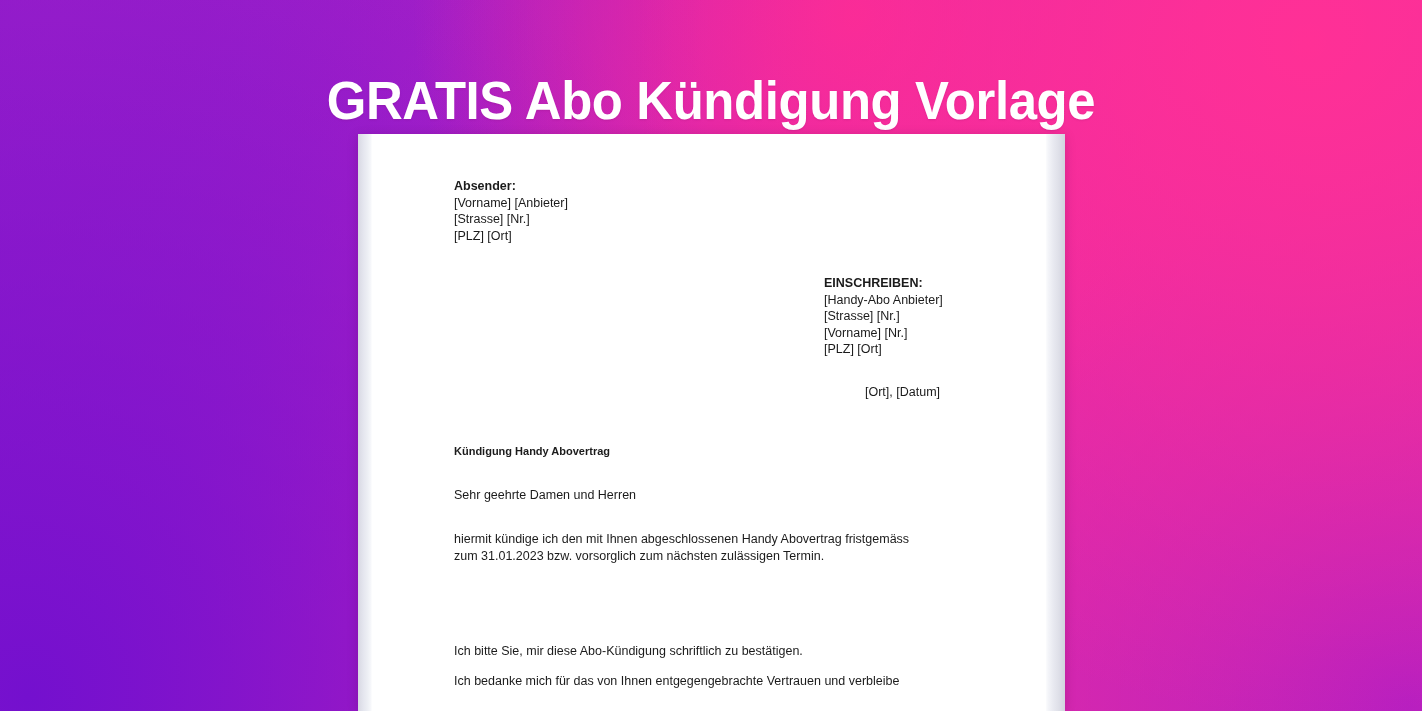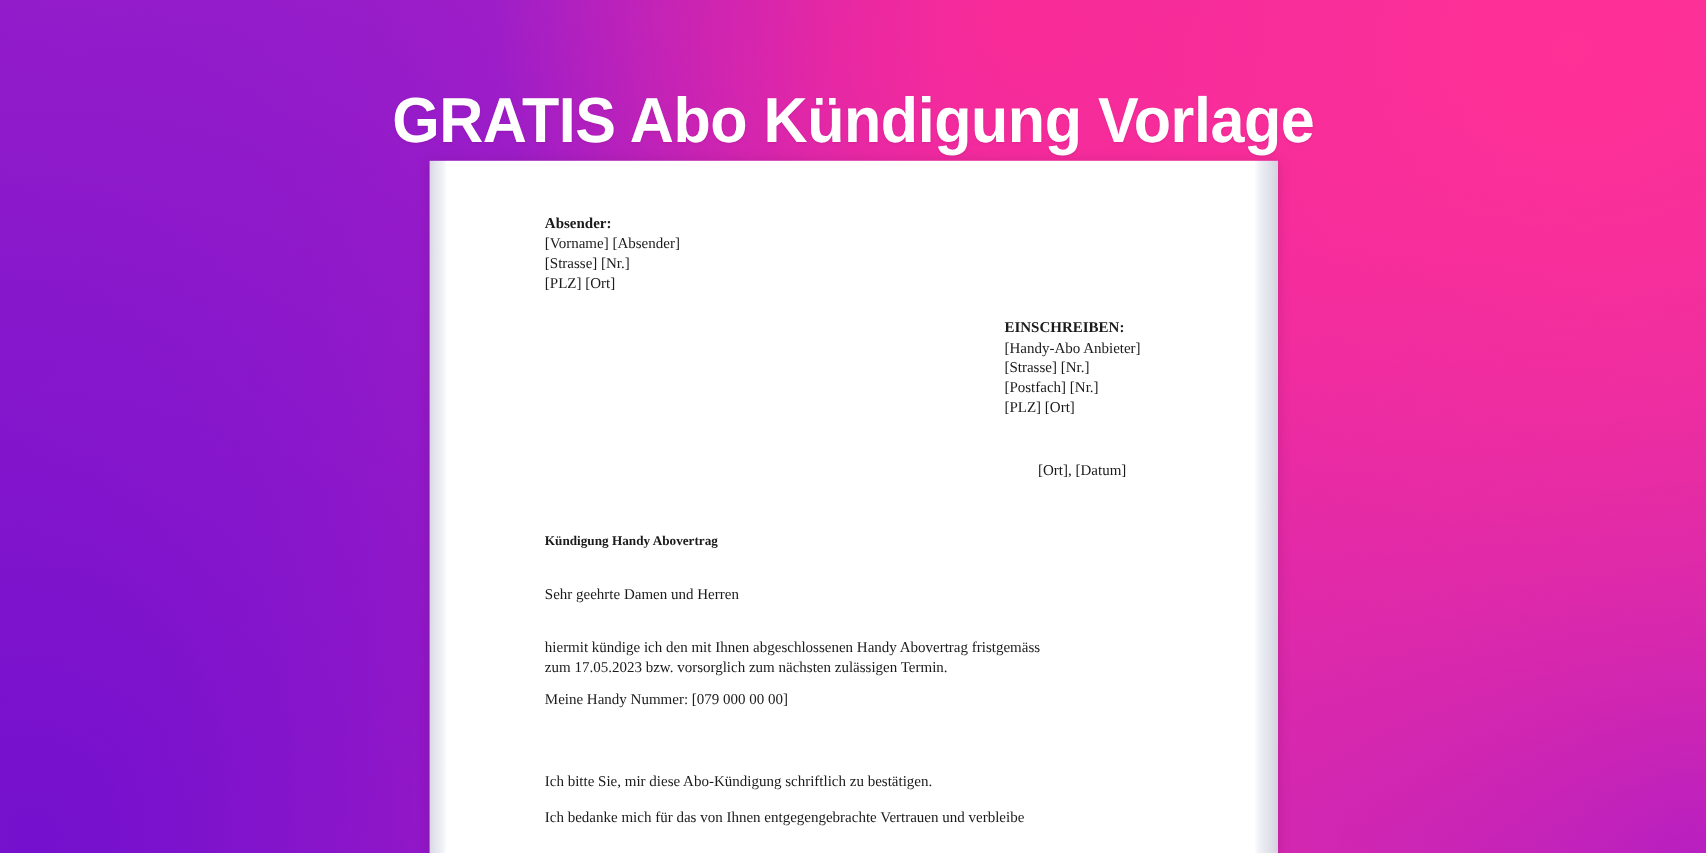--- a/index.html
+++ b/index.html
@@ -72,31 +72,31 @@
   }
 
   
   .letter {
     position: absolute;
     left: 0;
     top: 0;
     width: 674px;
     height: 577px;
     color: #1b1b1b;
-    font-family: Liberation Serif, serif;
+    font-family: Liberation Sans, sans-serif;
     font-size: 12.5px;
     line-height: 16.6px;
   }
 
   .blk { position: absolute; white-space: nowrap; }
   .blk .ln { display: block; }
   .bold { font-weight: bold; }
 
   .sender    { left: 82px;  top: 44px;  }
-  .recipient { left: 452px; top: 131px; margin-left: 13px; }
+  .recipient { left: 452px; top: 141px; }
   .dateline  { left: 445px; top: 250px; margin-left: 48px; }
   .subject   { left: 82px;  top: 309px; font-weight: bold; font-size: 11px; }
   .salutation{ left: 82px;  top: 353px; }
   .para-main { left: 82px;  top: 397px; }
   .acct      { left: 82px;  top: 441px; }
   .confirm   { left: 82px;  top: 509px; }
   .thanks    { left: 82px;  top: 539px; }
 </style>
 </head>
 <body>
@@ -104,46 +104,45 @@
 <div class="stage">
 
   <h1 class="headline">GRATIS Abo Kündigung Vorlage</h1>
 
   <div class="doc-viewer">
     <div class="doc-page">
       <div class="letter">
 
         <div class="blk sender">
           <span class="ln bold">Absender:</span>
-          <span class="ln">[Vorname] [Absender]</span>
+          <span class="ln">[Vorname] [Anbieter]</span>
           <span class="ln">[Strasse] [Nr.]</span>
           <span class="ln">[PLZ] [Ort]</span>
         </div>
 
         <div class="blk recipient">
           <span class="ln bold">EINSCHREIBEN:</span>
           <span class="ln">[Handy-Abo Anbieter]</span>
           <span class="ln">[Strasse] [Nr.]</span>
-          <span class="ln">[Postfach] [Nr.]</span>
+          <span class="ln">[Vorname] [Nr.]</span>
           <span class="ln">[PLZ] [Ort]</span>
         </div>
 
         <div class="blk dateline">[Ort], [Datum]</div>
 
         <div class="blk subject">Kündigung Handy Abovertrag</div>
 
         <div class="blk salutation">Sehr geehrte Damen und Herren</div>
 
         <div class="blk para-main">
           <span class="ln">hiermit kündige ich den mit Ihnen abgeschlossenen Handy Abovertrag fristgemäss</span>
-          <span class="ln">zum 17.05.2023 bzw. vorsorglich zum nächsten zulässigen Termin.</span>
+          <span class="ln">zum 31.01.2023 bzw. vorsorglich zum nächsten zulässigen Termin.</span>
         </div>
 
         <div class="blk acct">
-          <span class="ln">Meine Handy Nummer: [079 000 00 00]</span>
         </div>
 
         <div class="blk confirm">Ich bitte Sie, mir diese Abo-Kündigung schriftlich zu bestätigen.</div>
 
         <div class="blk thanks">Ich bedanke mich für das von Ihnen entgegengebrachte Vertrauen und verbleibe</div>
 
       </div>
     </div>
   </div>
 

